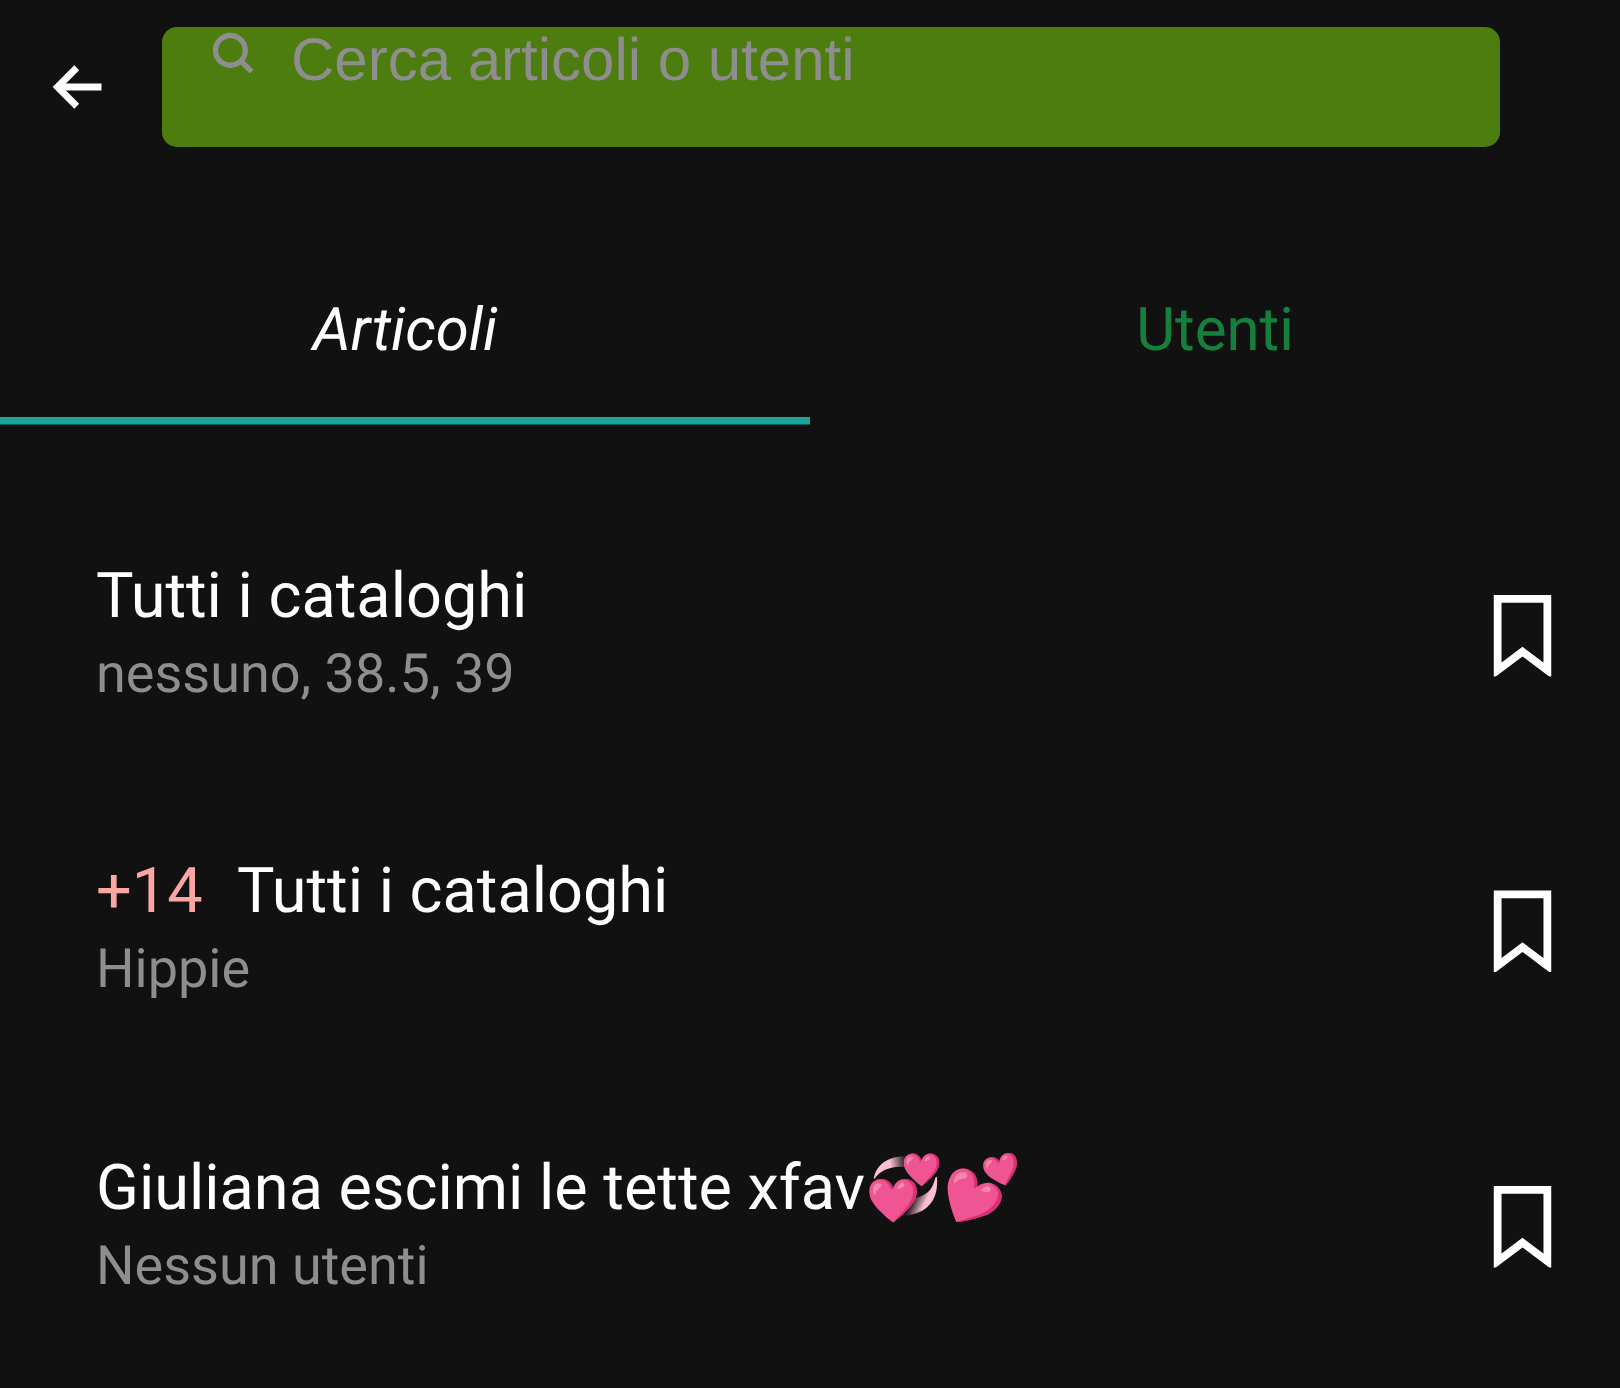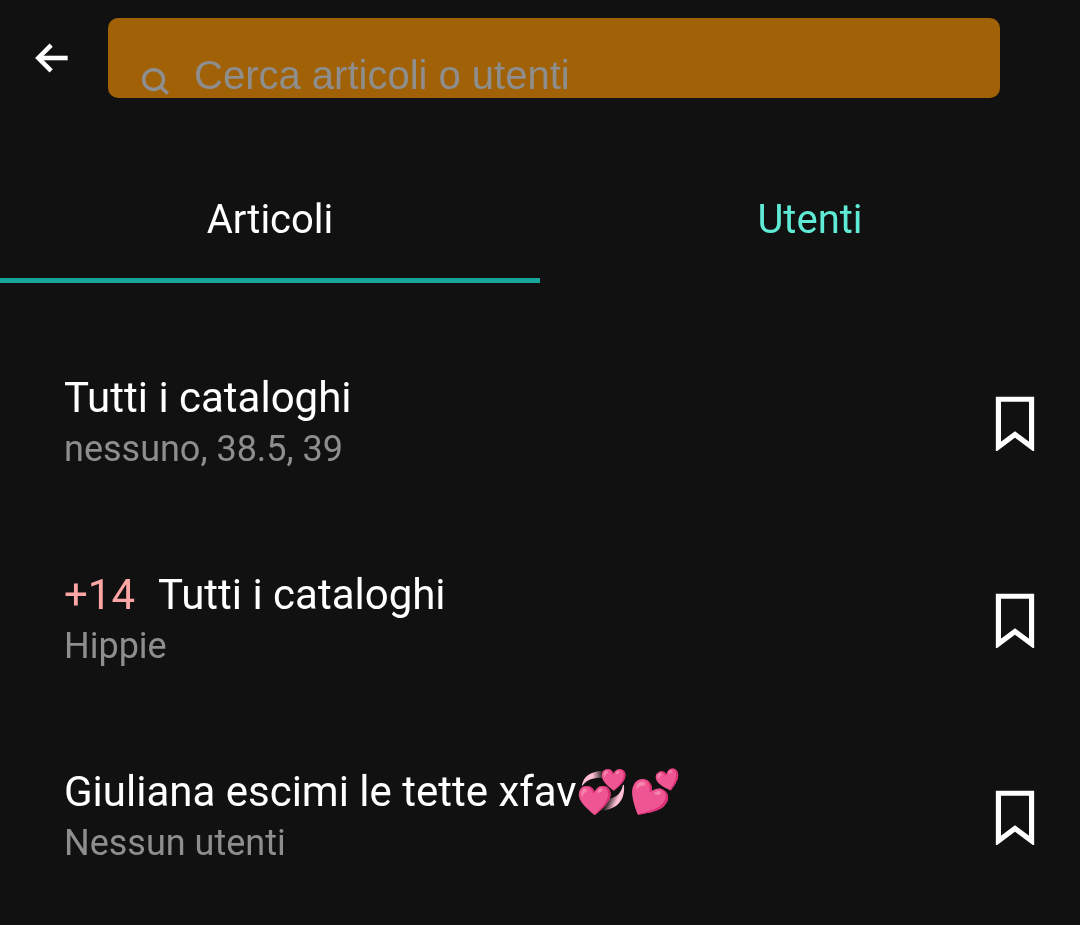--- a/index.html
+++ b/index.html
@@ -31,25 +31,25 @@
     }
     .back-btn svg {
       width: 44px;
       height: 44px;
       stroke: #ffffff;
       stroke-width: 2.5;
       fill: none;
     }
     .search-bar {
       flex: 1;
-      background: #a16207;
+      background: #4d7c0f;
       border-radius: 10px;
       height: 80px;
       display: flex;
-      align-items: flex-end;
+      align-items: flex-start;
       padding: 0 30px;
       gap: 22px;
       margin-right: 60px;
     }
     .search-bar svg {
       width: 34px;
       height: 34px;
       stroke: #8e8e8e;
       stroke-width: 2.5;
       fill: none;
@@ -72,23 +72,24 @@
     }
     .tab {
       flex: 1;
       text-align: center;
       padding: 30px 0 40px 0;
       font-size: 40px;
       cursor: pointer;
     }
     .tab.active {
       color: #ffffff;
+      font-style: italic;
     }
     .tab.inactive {
-      color: #5eead4;
+      color: #15803d;
     }
     .tab-indicator {
       position: absolute;
       bottom: 0;
       left: 0;
       width: 50%;
       height: 5px;
       background: #17a599;
     }
     .list {

